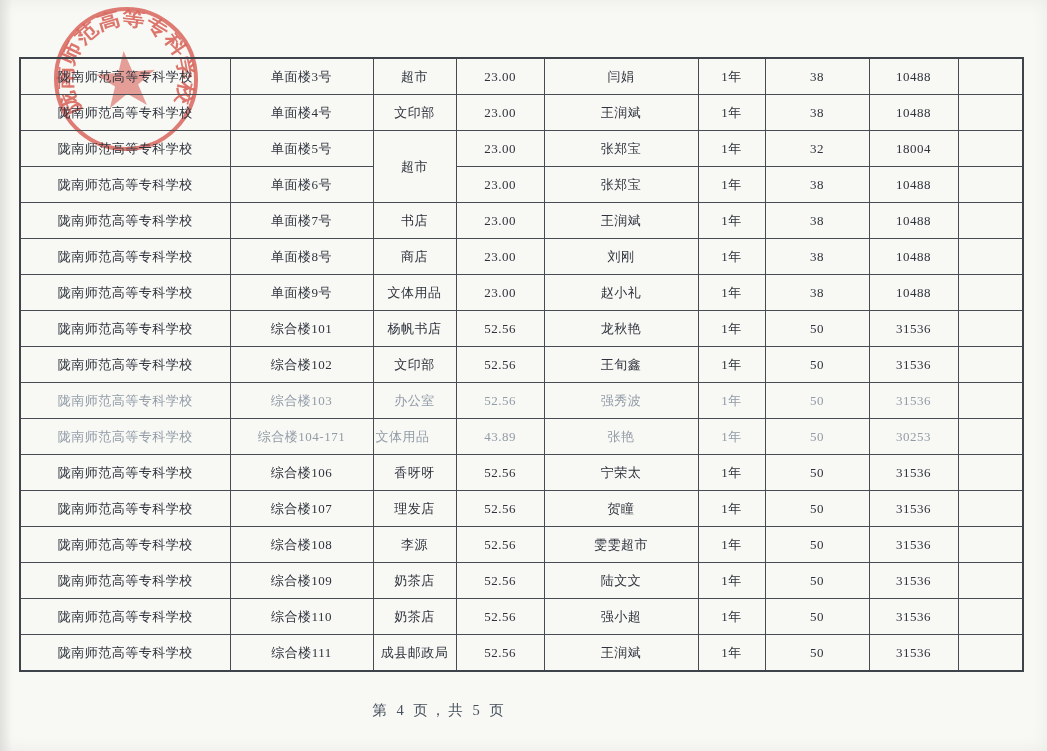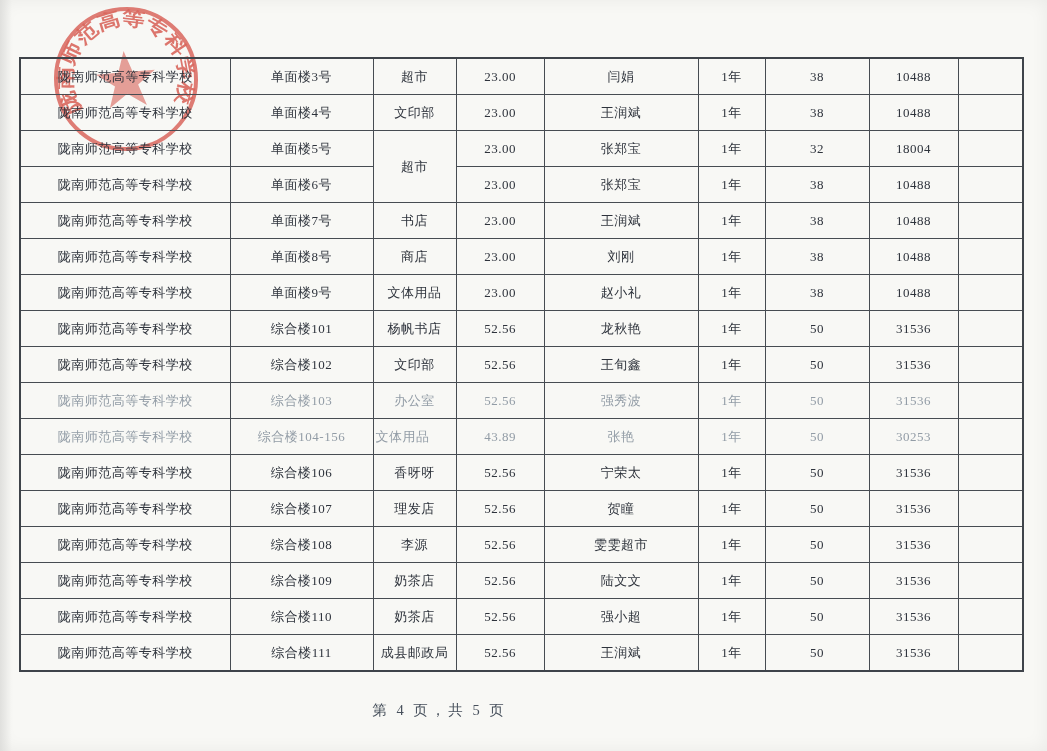--- a/index.html
+++ b/index.html
@@ -210,21 +210,21 @@
           <td class="c-biz">办公室</td>
           <td class="c-area">52.56</td>
           <td class="c-person">强秀波</td>
           <td class="c-term">1年</td>
           <td class="c-count">50</td>
           <td class="c-amount">31536</td>
           <td class="c-note"></td>
         </tr>
         <tr class="faded">
           <td class="c-school">陇南师范高等专科学校</td>
-          <td class="c-room">综合楼104-156</td>
+          <td class="c-room">综合楼104-171</td>
           <td class="c-biz" style="text-align: left;">文体用品</td>
           <td class="c-area">43.89</td>
           <td class="c-person">张艳</td>
           <td class="c-term">1年</td>
           <td class="c-count">50</td>
           <td class="c-amount">30253</td>
           <td class="c-note"></td>
         </tr>
         <tr>
           <td class="c-school">陇南师范高等专科学校</td>

